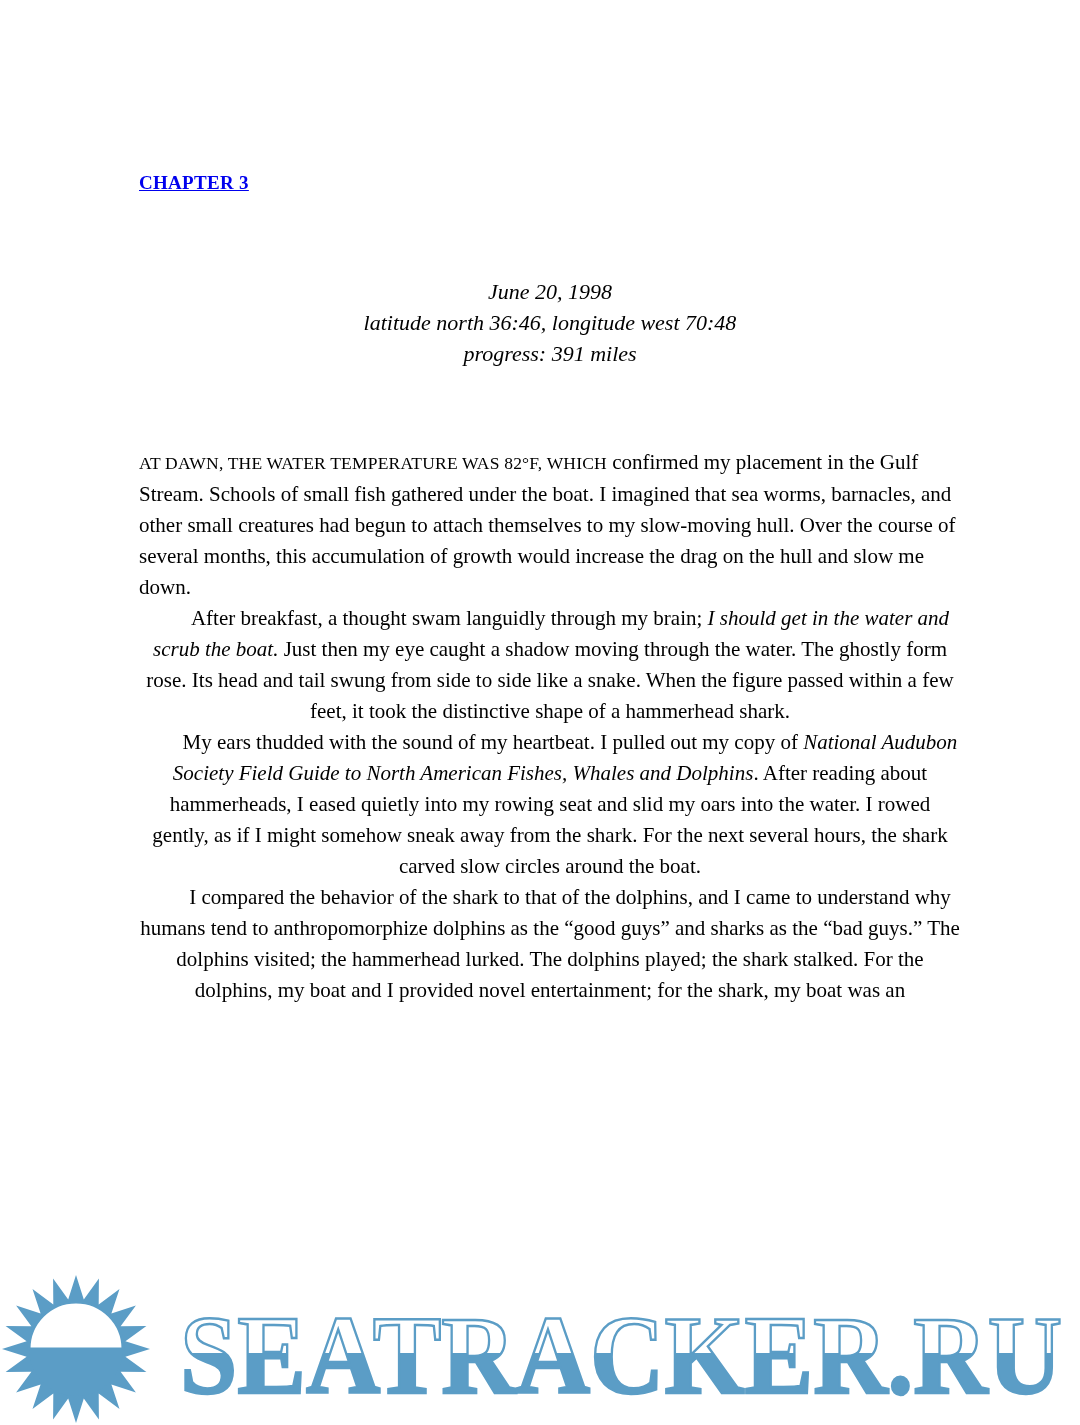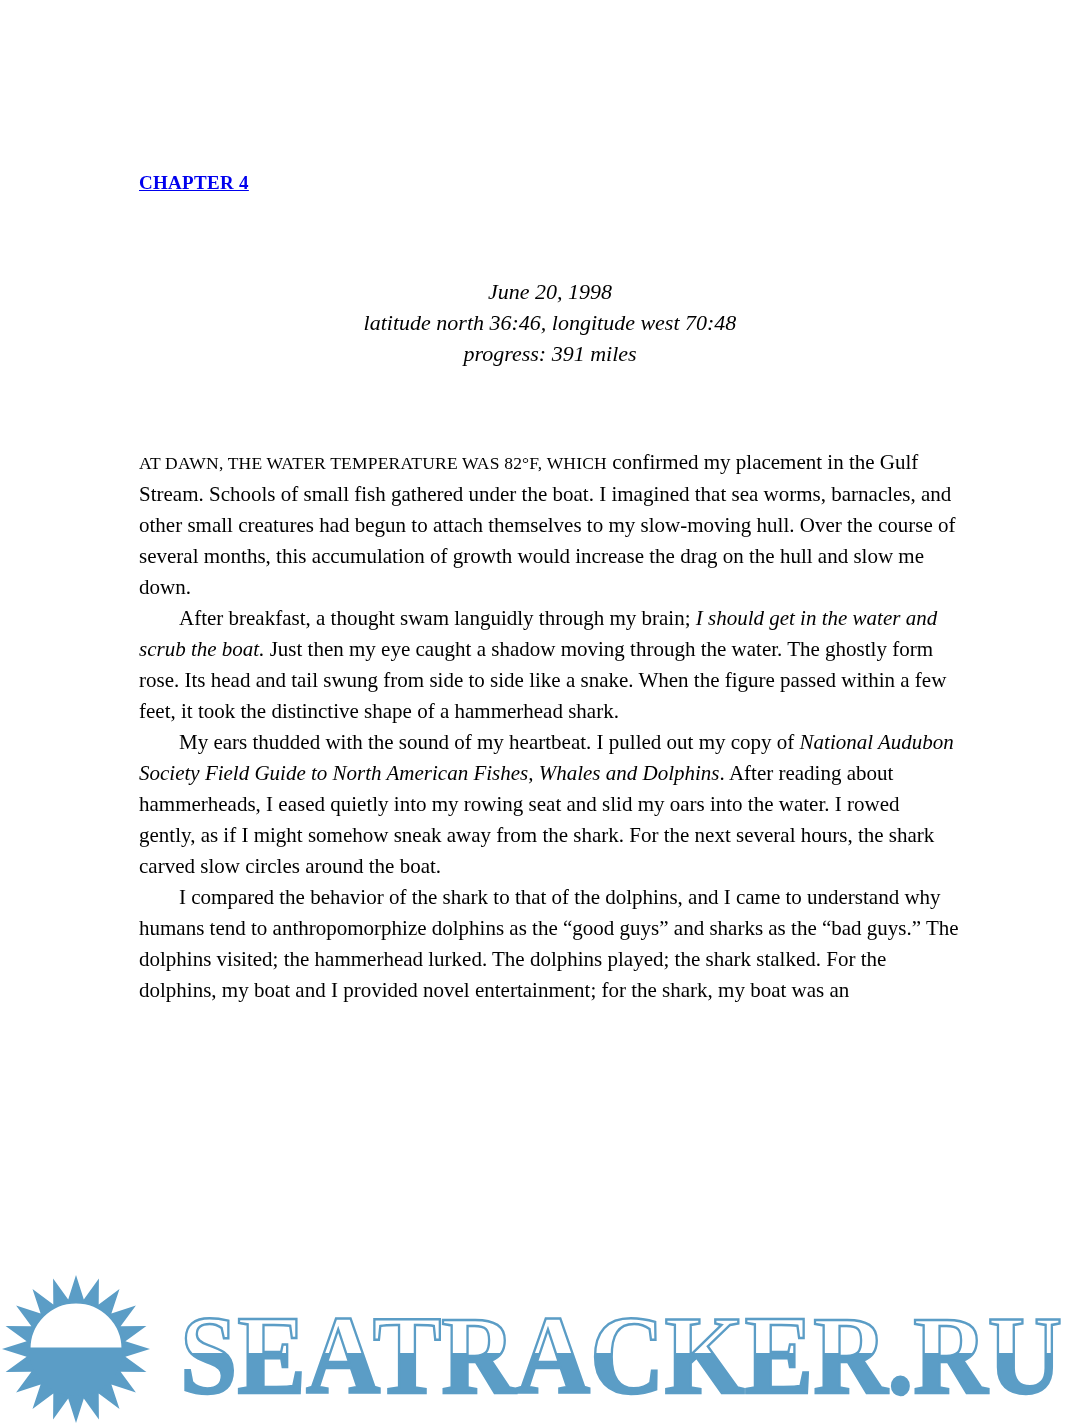--- a/index.html
+++ b/index.html
@@ -49,20 +49,21 @@
     margin-top: 78px;
     font-size: 21px;
     line-height: 31px;
     text-align: left;
   }
   .body-text p {
     margin: 0;
   }
   .body-text p.indent {
     text-indent: 40px;
+    text-align: center;
   }
   .run-caps {
     font-size: 17.5px;
     letter-spacing: 0.2px;
   }
   .run-italic {
     font-style: italic;
   }
   .watermark {
     position: absolute;
@@ -72,21 +73,21 @@
     height: 152px;
     pointer-events: none;
   }
 </style>
 </head>
 <body>
 
 <div class="page">
   <div class="content">
 
-    <a href="#" class="chapter-link">CHAPTER 4</a>
+    <a href="#" class="chapter-link">CHAPTER 3</a>
 
 
     <div class="dateline">
       <div>June 20, 1998</div>
       <div>latitude north 36:46, longitude west 70:48</div>
       <div>progress: 391 miles</div>
     </div>
 
     <div class="body-text">
         <p class=""><span class="run-caps">AT DAWN, THE WATER TEMPERATURE WAS 82°F, WHICH</span><span class="run-normal"> confirmed my placement in the Gulf Stream. Schools of small fish gathered under the boat. I imagined that sea worms, barnacles, and other small creatures had begun to attach themselves to my slow-moving hull. Over the course of several months, this accumulation of growth would increase the drag on the hull and slow me down.</span></p>

